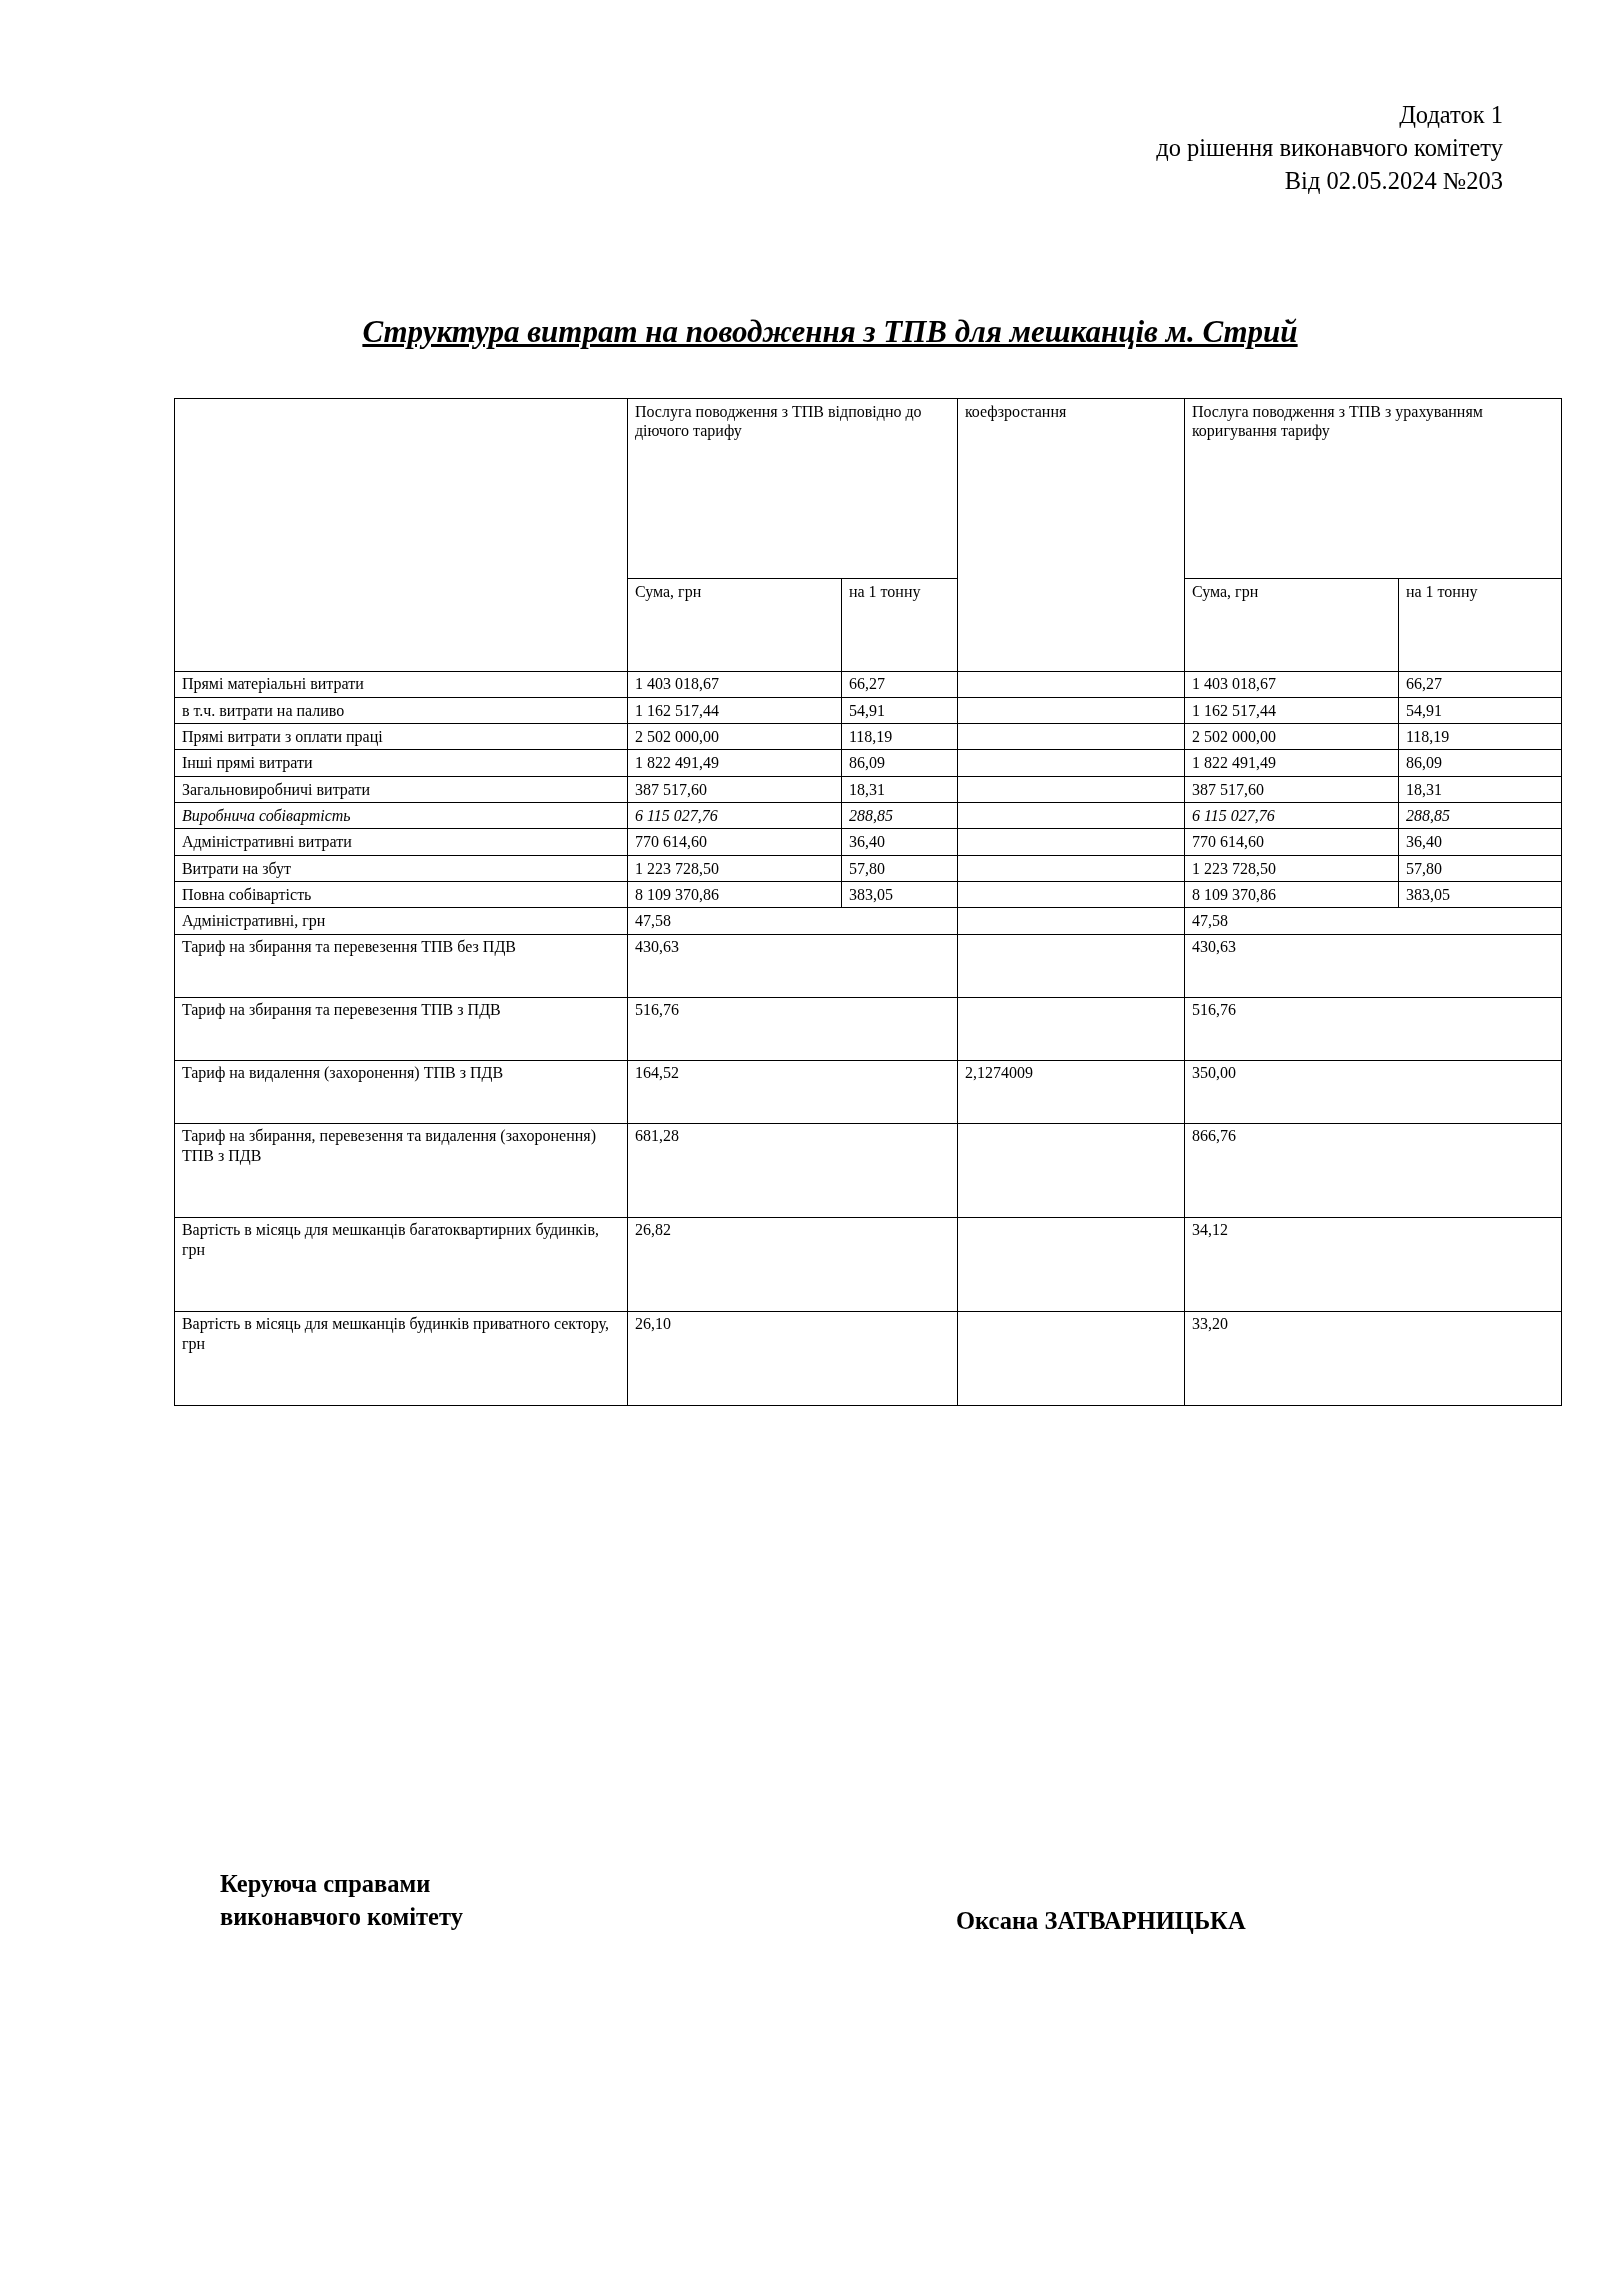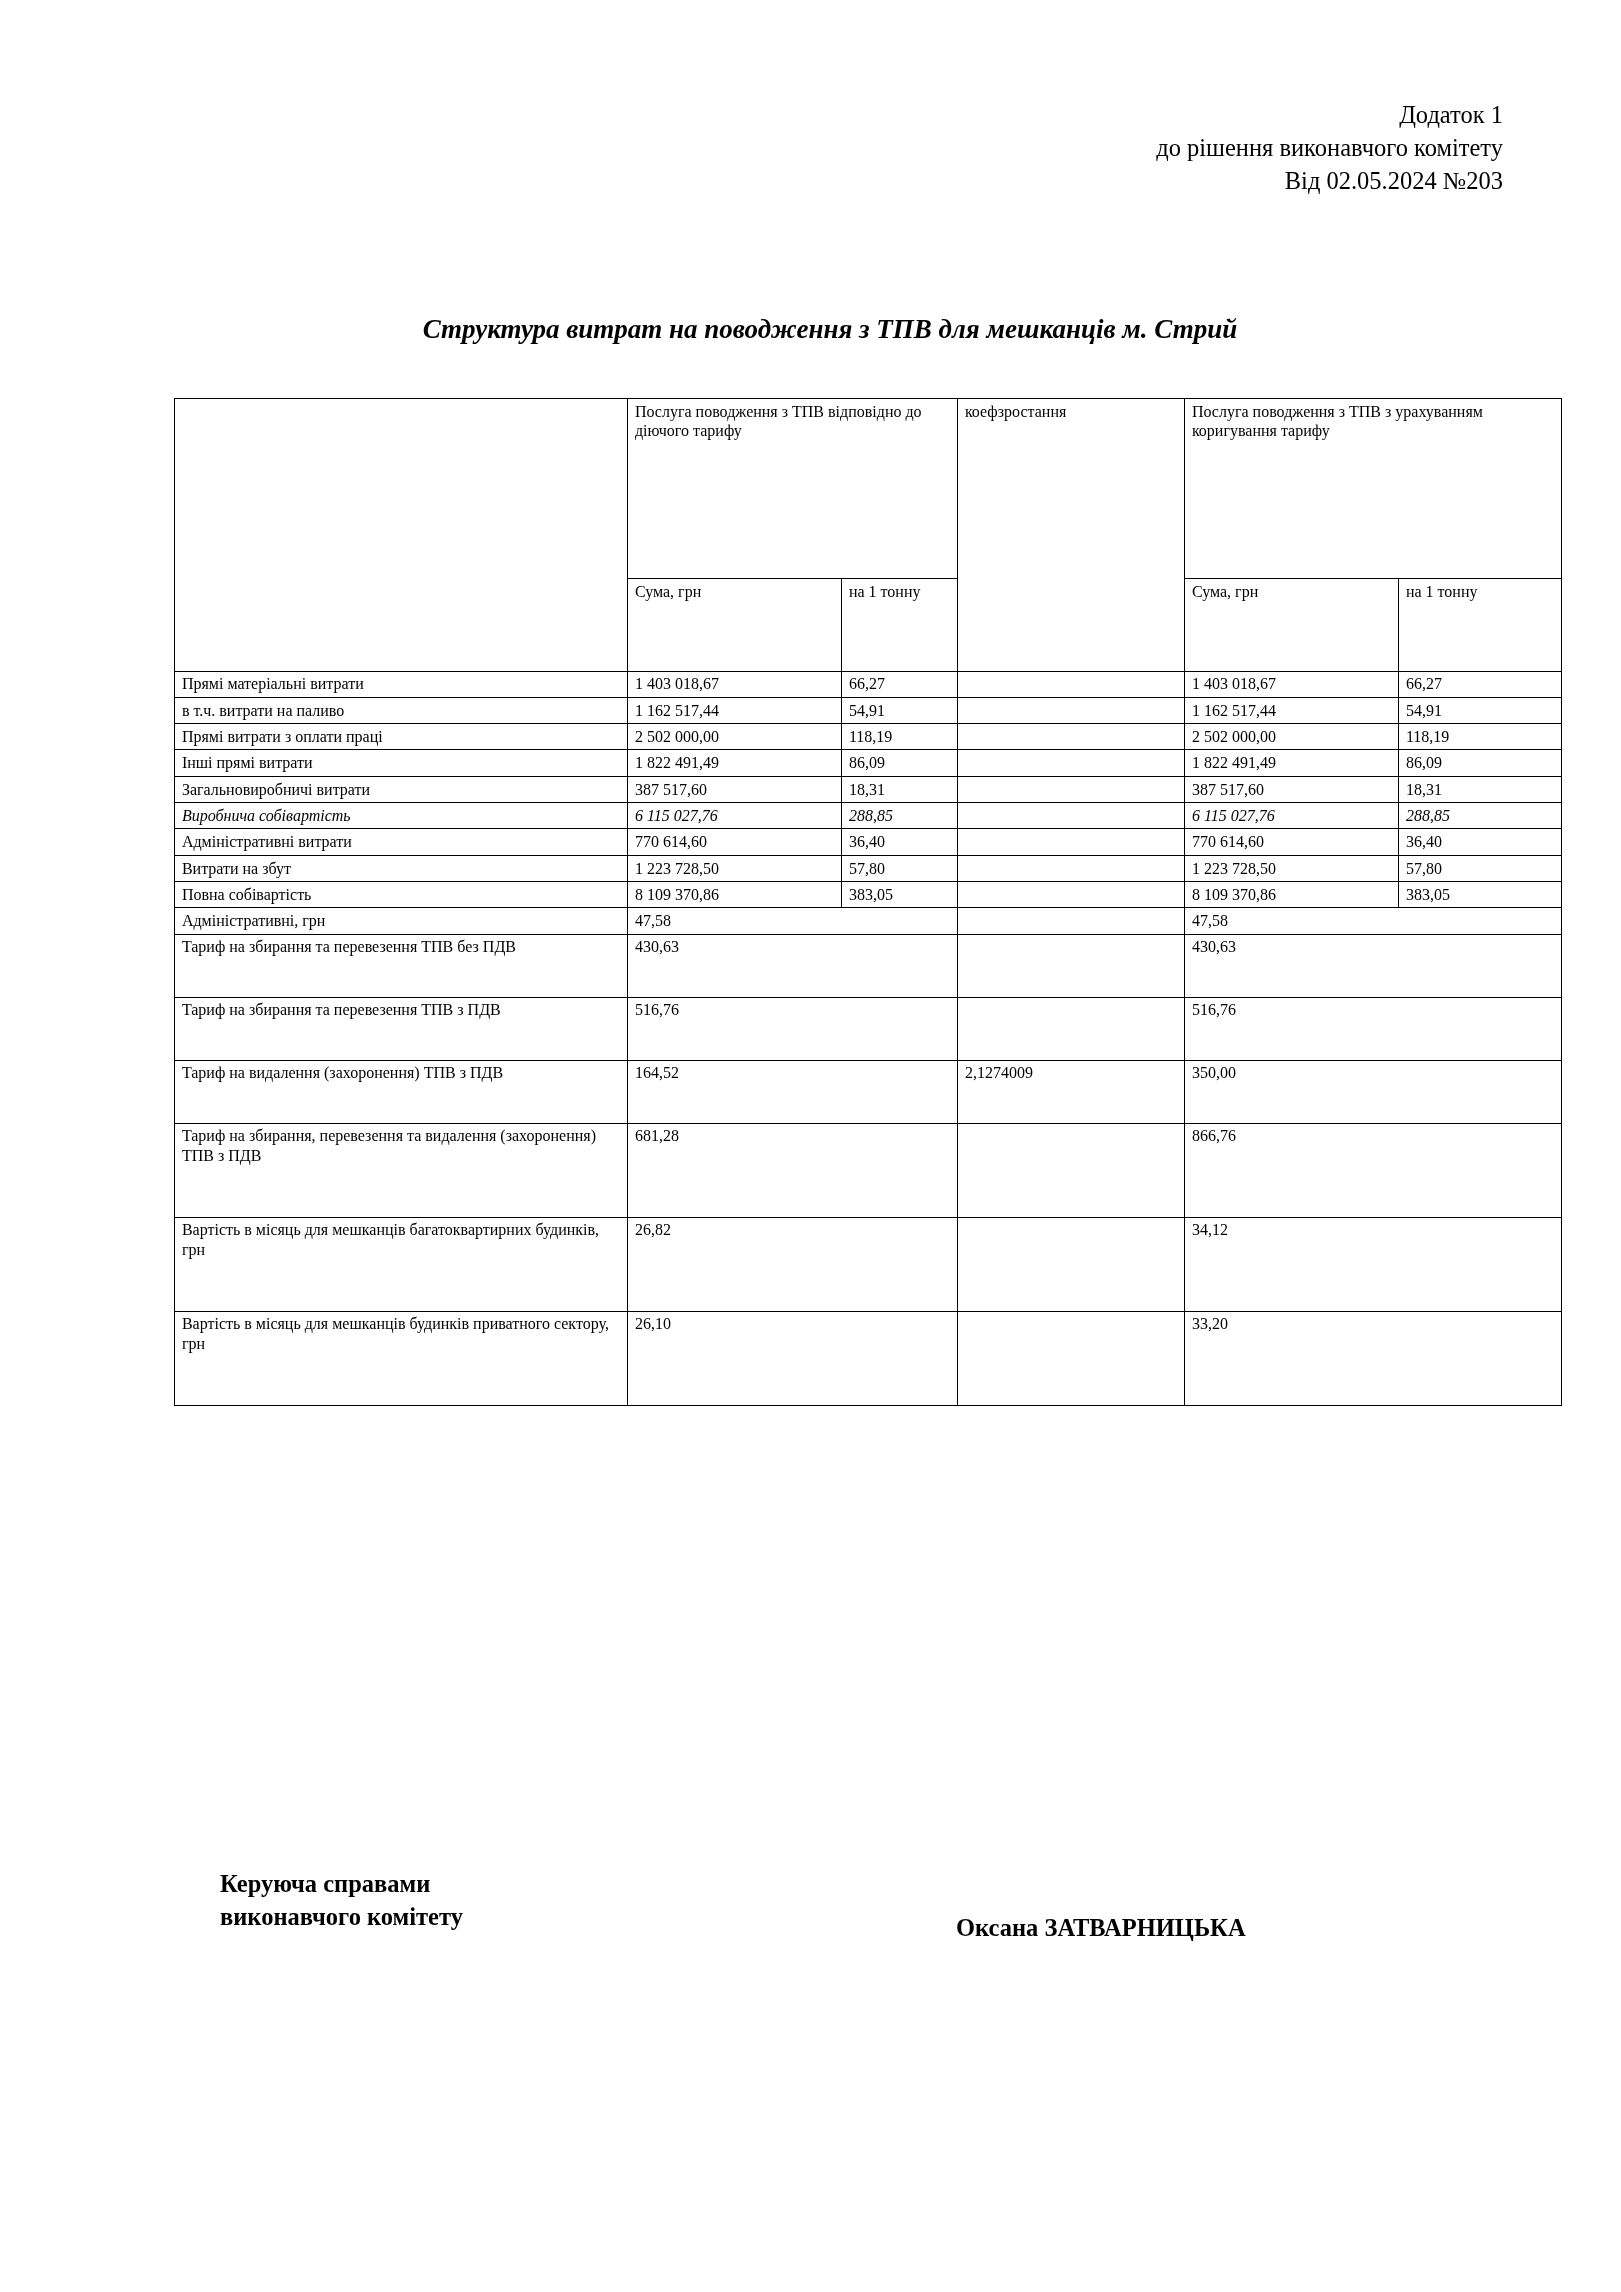--- a/index.html
+++ b/index.html
@@ -30,25 +30,26 @@
     line-height: 1.35;
   }
   .header-block div { white-space: nowrap; }
 
   .doc-title {
     position: absolute;
     top: 314px;
     left: 0;
     width: 1621px;
     text-align: center;
-    font-size: 27px;
+    font-size: 31px;
     font-weight: bold;
     font-style: italic;
     padding-left: 39px;
     box-sizing: border-box;
+    text-decoration: underline;
   }
 
   table.main {
     position: absolute;
     top: 390px;
     left: 174px;
     width: 1347px;
     border-collapse: collapse;
     table-layout: fixed;
     font-size: 16px;
@@ -110,21 +111,20 @@
     font-weight: bold;
     line-height: 1.35;
     margin-left: 28px;
   }
   .signature-name {
     position: absolute;
     top: 1907px;
     left: 956px;
     font-size: 24.5px;
     font-weight: bold;
-    margin-top: 7px;
   }
   .val-bottom { vertical-align: bottom; }
 </style>
 </head>
 <body>
 
 <div class="page">
 
   <div class="header-block">
     <div>Додаток 1</div>

